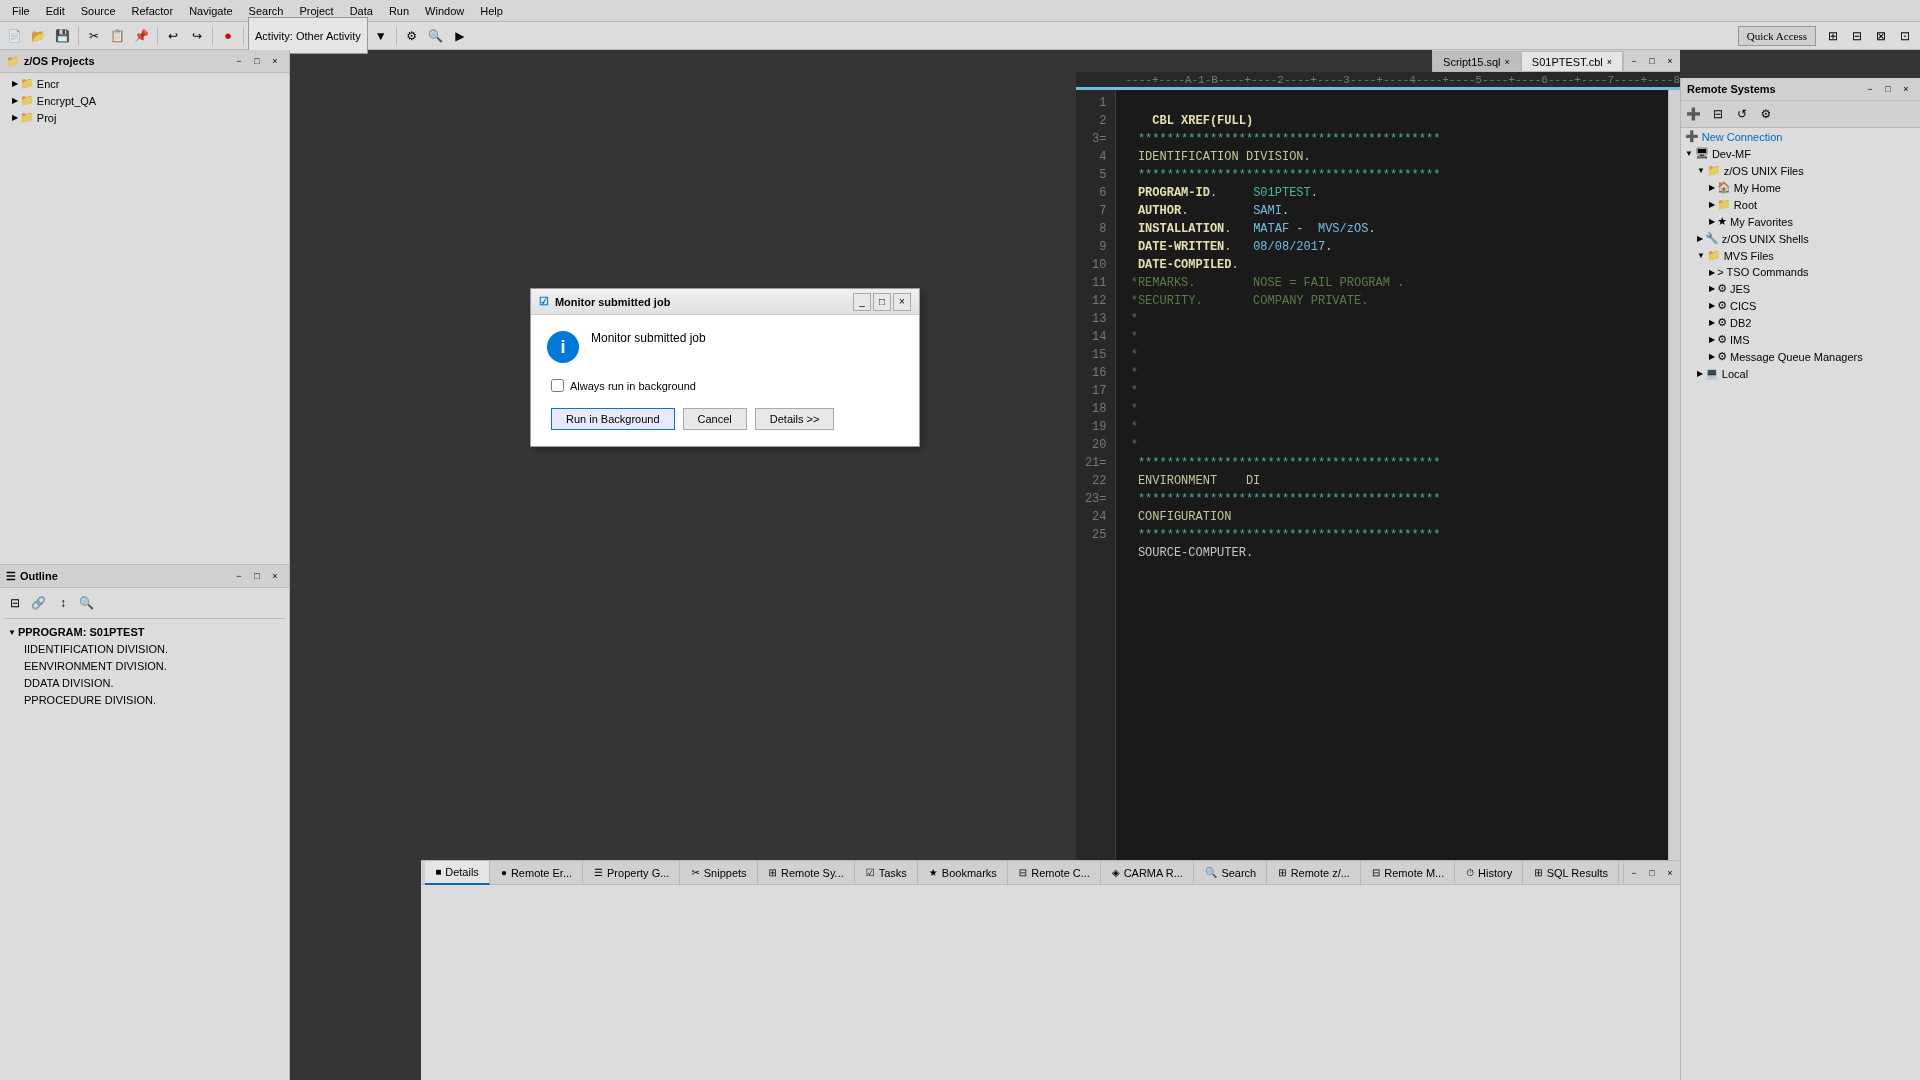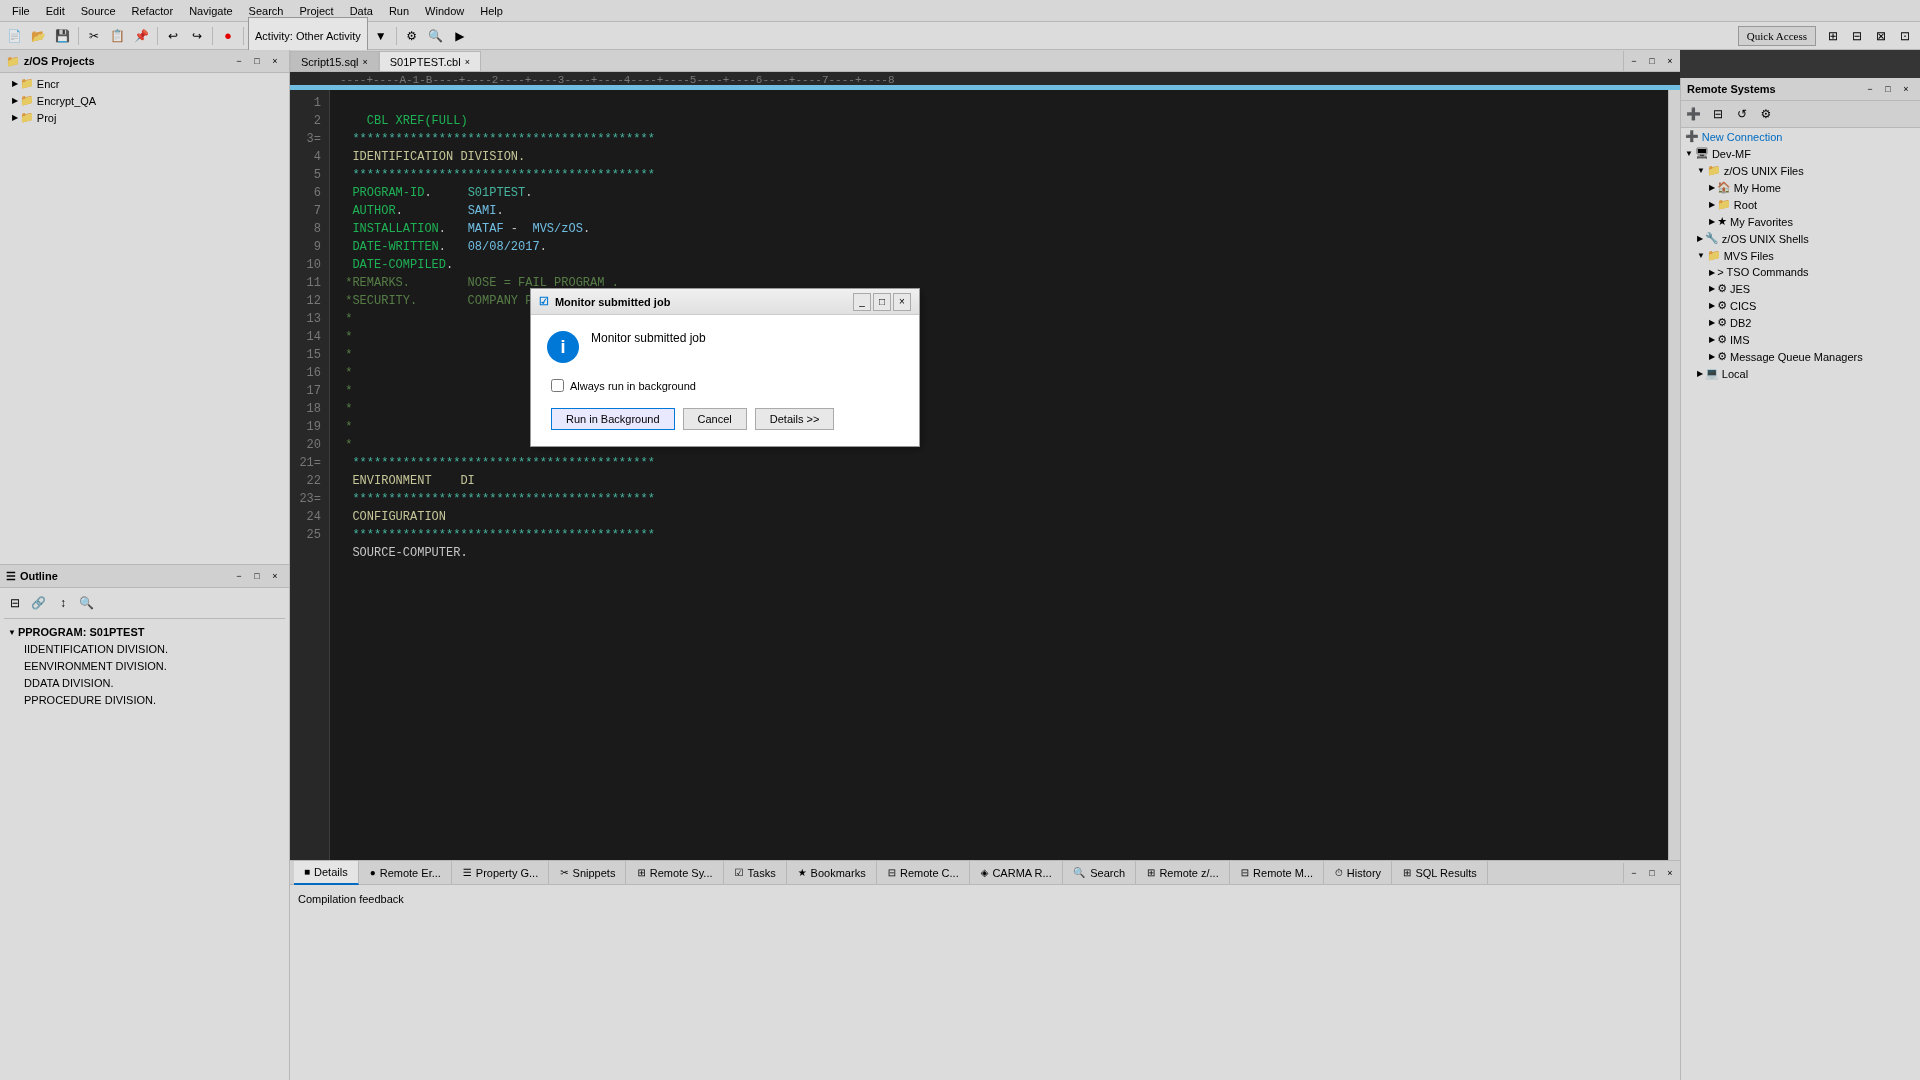--- a/index.html
+++ b/index.html
@@ -26,30 +26,30 @@
     .panel-controls { display: flex; gap: 2px; }
     .panel-ctrl-btn { width: 16px; height: 16px; font-size: 9px; cursor: pointer; border: none; background: transparent; display: flex; align-items: center; justify-content: center; }
 
     
     #editor-tabs { display: flex; background: #e8e8e8; border-bottom: 1px solid #ccc; height: 22px; align-items: flex-end; }
     .editor-tab { padding: 2px 10px; border: 1px solid #ccc; border-bottom: none; background: #d4d4d4; font-size: 11px; cursor: pointer; display: flex; align-items: center; gap: 4px; height: 20px; }
     .editor-tab.active { background: white; }
     .editor-tab .close-btn { font-size: 9px; cursor: pointer; }
 
     
-    #center-area { flex: 1; display: flex; flex-direction: column; overflow: hidden; }
+    #center-area { flex: 1; display: flex; flex-direction: column; overflow: hidden; align-items: flex-end; }
 
     
     #editor-area { flex: 1; background: #1e1e1e; position: relative; overflow: hidden; }
     #editor-content { color: #dcdcdc; font-family: 'Courier New', monospace; font-size: 12px; padding: 0; height: 100%; overflow-y: auto; display: flex; }
     #line-numbers { background: #2d2d2d; color: #858585; padding: 4px 8px; text-align: right; min-width: 40px; font-family: 'Courier New', monospace; font-size: 12px; line-height: 18px; user-select: none; border-right: 1px solid #444; }
     #code-content { padding: 4px 8px; line-height: 18px; flex: 1; overflow-x: auto; white-space: pre; }
 
     
-    #ruler { background: #2d2d2d; color: #858585; font-family: 'Courier New', monospace; font-size: 11px; padding: 2px 0 2px 50px; border-bottom: 5px solid #7dd3fc; height: 18px; white-space: pre; }
+    #ruler { background: #2d2d2d; color: #858585; font-family: 'Courier New', monospace; font-size: 11px; padding: 2px 0 2px 50px; border-bottom: 3px solid #7dd3fc; height: 18px; white-space: pre; }
 
     
     #bottom-panel { height: 220px; background: #f5f5f5; border-top: 1px solid #ccc; display: flex; flex-direction: column; }
     #bottom-tabs { background: #e8e8e8; display: flex; align-items: center; border-bottom: 1px solid #ccc; height: 24px; }
     .bottom-tab { padding: 2px 10px; font-size: 11px; cursor: pointer; display: flex; align-items: center; gap: 4px; height: 24px; border-right: 1px solid #ccc; }
     .bottom-tab.active { background: white; border-bottom: 2px solid #0078d7; }
     .bottom-tab-icon { font-size: 10px; }
     #bottom-content { flex: 1; padding: 8px; font-size: 11px; overflow-y: auto; }
 
     
@@ -74,21 +74,21 @@
     #dialog-body { padding: 16px; }
     #dialog-icon-row { display: flex; align-items: flex-start; gap: 12px; margin-bottom: 16px; }
     #dialog-info-icon { width: 32px; height: 32px; background: #0078d7; border-radius: 50%; display: flex; align-items: center; justify-content: center; color: white; font-size: 18px; font-weight: bold; flex-shrink: 0; }
     #dialog-message { font-size: 12px; }
     #dialog-checkbox-row { display: flex; align-items: center; gap: 6px; margin-bottom: 16px; font-size: 11px; padding-left: 4px; }
     #dialog-buttons { display: flex; justify-content: flex-start; gap: 8px; padding-left: 4px; }
     .dialog-btn { padding: 4px 14px; border: 1px solid #aaa; background: #e8e8e8; cursor: pointer; font-size: 11px; }
     .dialog-btn.primary { background: #e8e8ff; border-color: #0078d7; }
 
     
-    .kw-blue { color: #22c55e; }
+    .kw-blue { color: #fef9c3; font-weight: bold; }
     .kw-yellow { color: #dcdcaa; }
     .kw-green { color: #4ec9b0; }
     .kw-string { color: #7dd3fc; }
     .dots { color: #4ec9b0; }
 
     .left-top { height: 50%; display: flex; flex-direction: column; border-bottom: 1px solid #ccc; }
     .left-bottom { flex: 1; display: flex; flex-direction: column; }
 
     .scrollbar-v { width: 12px; background: #e8e8e8; border-left: 1px solid #ccc; }
   </style>
@@ -364,23 +364,20 @@
             <span class="bottom-tab-icon">⊞</span>
             <span>SQL Results</span>
           </div>
         </div>
         <div style="display:flex;gap:2px;padding:2px;border-left:1px solid #ccc;">
           <button class="panel-ctrl-btn">−</button>
           <button class="panel-ctrl-btn">□</button>
           <button class="panel-ctrl-btn">×</button>
         </div>
       </div>
-      <div id="bottom-content">
-        <div>Compilation feedback</div>
-      </div>
     </div>
   </div>
 
   <div id="right-panel">
     <div id="right-panel-header">
       <span>Remote Systems</span>
       <div class="panel-controls">
         <button class="panel-ctrl-btn">−</button>
         <button class="panel-ctrl-btn">□</button>
         <button class="panel-ctrl-btn">×</button>

